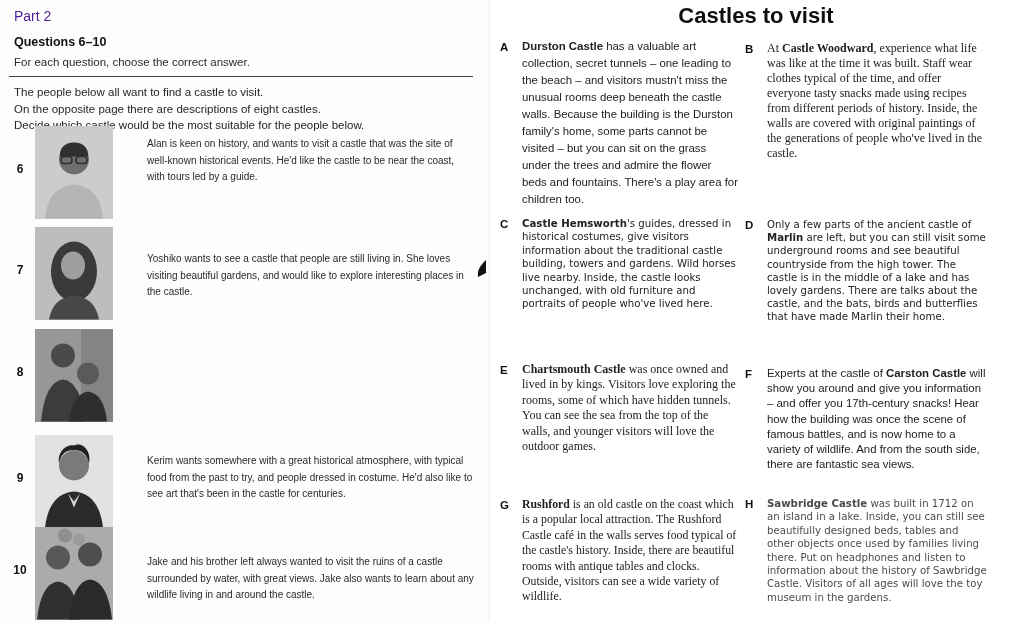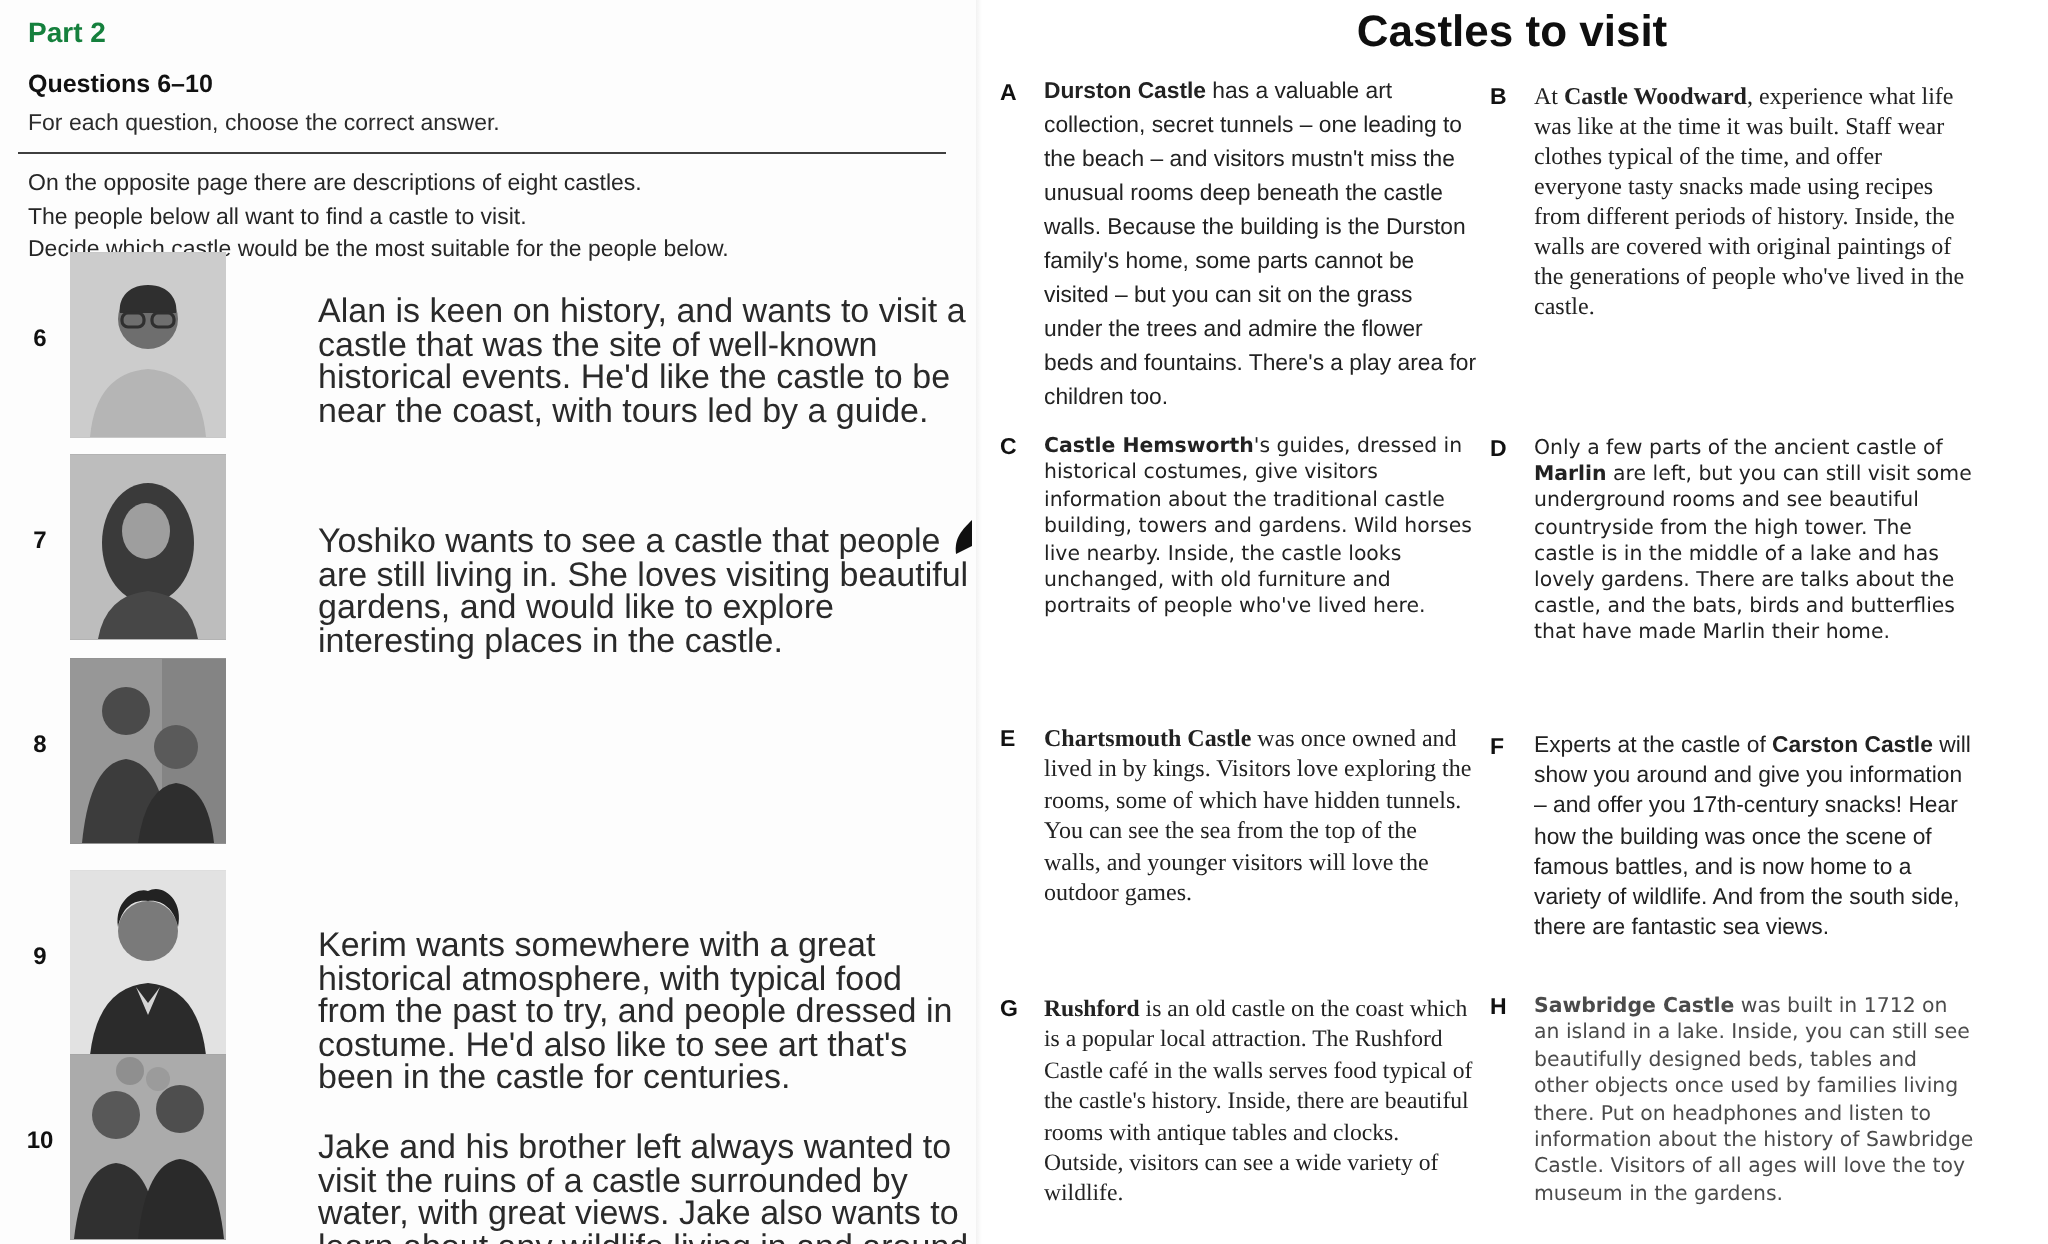--- a/index.html
+++ b/index.html
@@ -11,40 +11,40 @@
     position:relative;
     overflow:hidden;
   }
   .sheet { position:absolute; inset:0; }
 
   
   .page-left {
     position:absolute; left:0; top:0; width:488px; height:622px;
     background:#fdfdfd;
   }
-  .part-title { position:absolute; left:14px; top:8px; margin:0; font-size:14px; font-weight:bold; color:#15803d; }
+  .part-title { position:absolute; left:14px; top:8px; margin:0; font-size:14px; font-weight:normal; color:#4c1d95; }
   .qrange-title { position:absolute; left:14px; top:35px; margin:0; font-size:12.5px; font-weight:bold; color:#111; }
   .instr { position:absolute; left:14px; top:56px; margin:0; font-size:11.5px; color:#2b2b2b; }
   .rule { position:absolute; left:9px; top:76px; width:464px; height:1px; background:#3f3f3f; }
   .intro { position:absolute; left:14px; top:84px; width:460px; }
   .intro p { margin:0; font-size:11.5px; line-height:16.5px; color:#262626; }
 
   .qrow { position:absolute; left:0; width:488px; height:96px; }
   .qnum {
     position:absolute; left:6px; top:36px; width:28px;
     font-weight:bold; font-size:12px; text-align:center; color:#111;
   }
   .photo {
     position:absolute; left:35px; top:0; width:78px; height:93px;
     overflow:hidden; background:#c2c2c2;
   }
   .photo svg { display:block; width:78px; height:93px; }
   .qtext {
-    position:absolute; left:147px; width:327px; margin:12px;
-    font-size:17px; line-height:16.5px; color:#2a2a2a;
+    position:absolute; left:147px; width:327px; margin:0;
+    font-size:10px; line-height:16.5px; color:#2a2a2a;
   }
 
   
   .page-right {
     position:absolute; left:488px; top:0; width:536px; height:622px;
     background:#ffffff;
   }
   .page-right::before {
     content:''; position:absolute; left:0; top:0; width:3px; height:100%;
     background:linear-gradient(to right, rgba(0,0,0,0.05), rgba(0,0,0,0));
@@ -81,22 +81,22 @@
 
 <div class="sheet">
 
   <section class="page-left">
     <h1 class="part-title">Part 2</h1>
     <h2 class="qrange-title">Questions 6–10</h2>
     <p class="instr">For each question, choose the correct answer.</p>
     <div class="rule"></div>
 
     <div class="intro">
+      <p>The people below all want to find a castle to visit.</p>
       <p>On the opposite page there are descriptions of eight castles.</p>
-      <p>The people below all want to find a castle to visit.</p>
       <p>Decide which castle would be the most suitable for the people below.</p>
     </div>
 
     <div class="qrow" style="top:126px">
       <div class="qnum">6</div>
       <div class="photo" style="background:#c8c8c8">
         <svg viewBox="0 0 78 92">
           <rect x="0" y="0" width="78" height="92" fill="#cccccc"></rect>
           <circle cx="39" cy="33" r="15" fill="#6e6e6e"></circle>
           <path d="M39,16 C28,16 24,24 25,30 L53,30 C54,24 50,16 39,16 Z" fill="#2f2f2f"></path>

